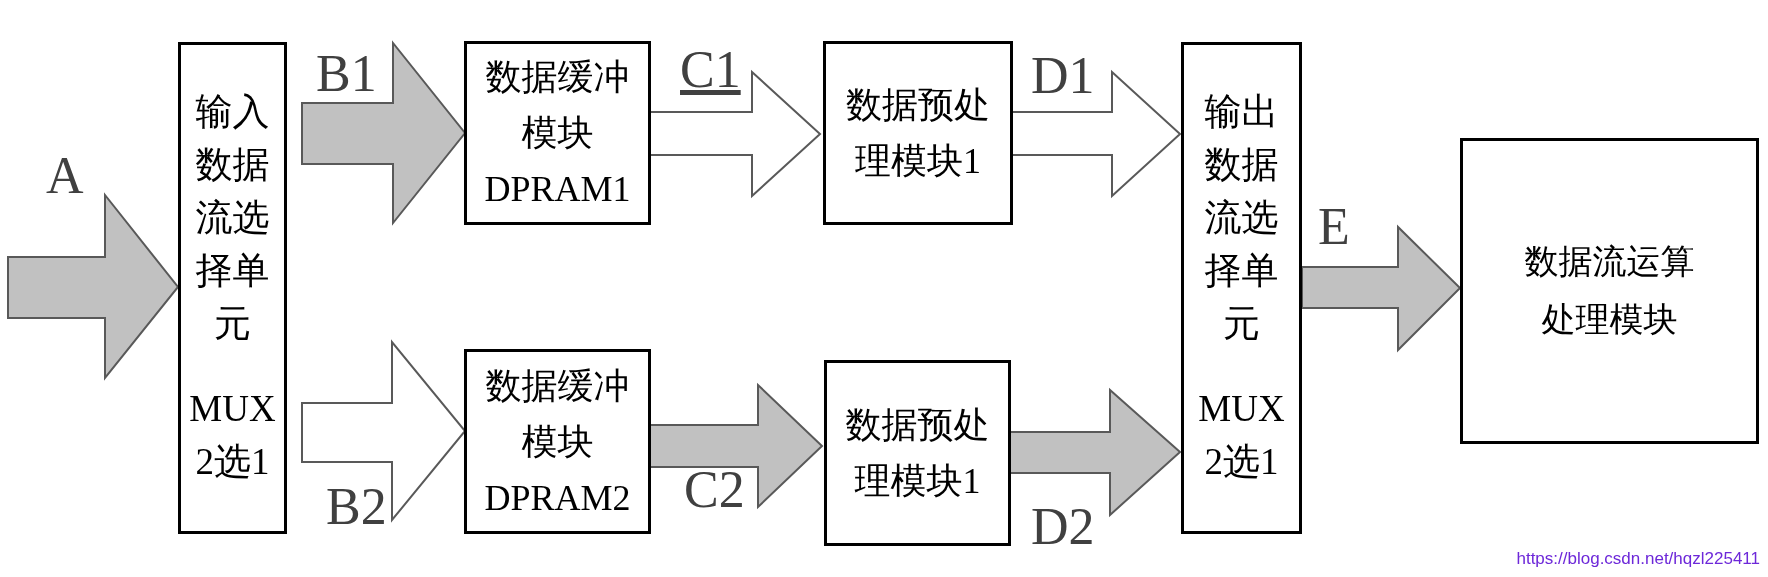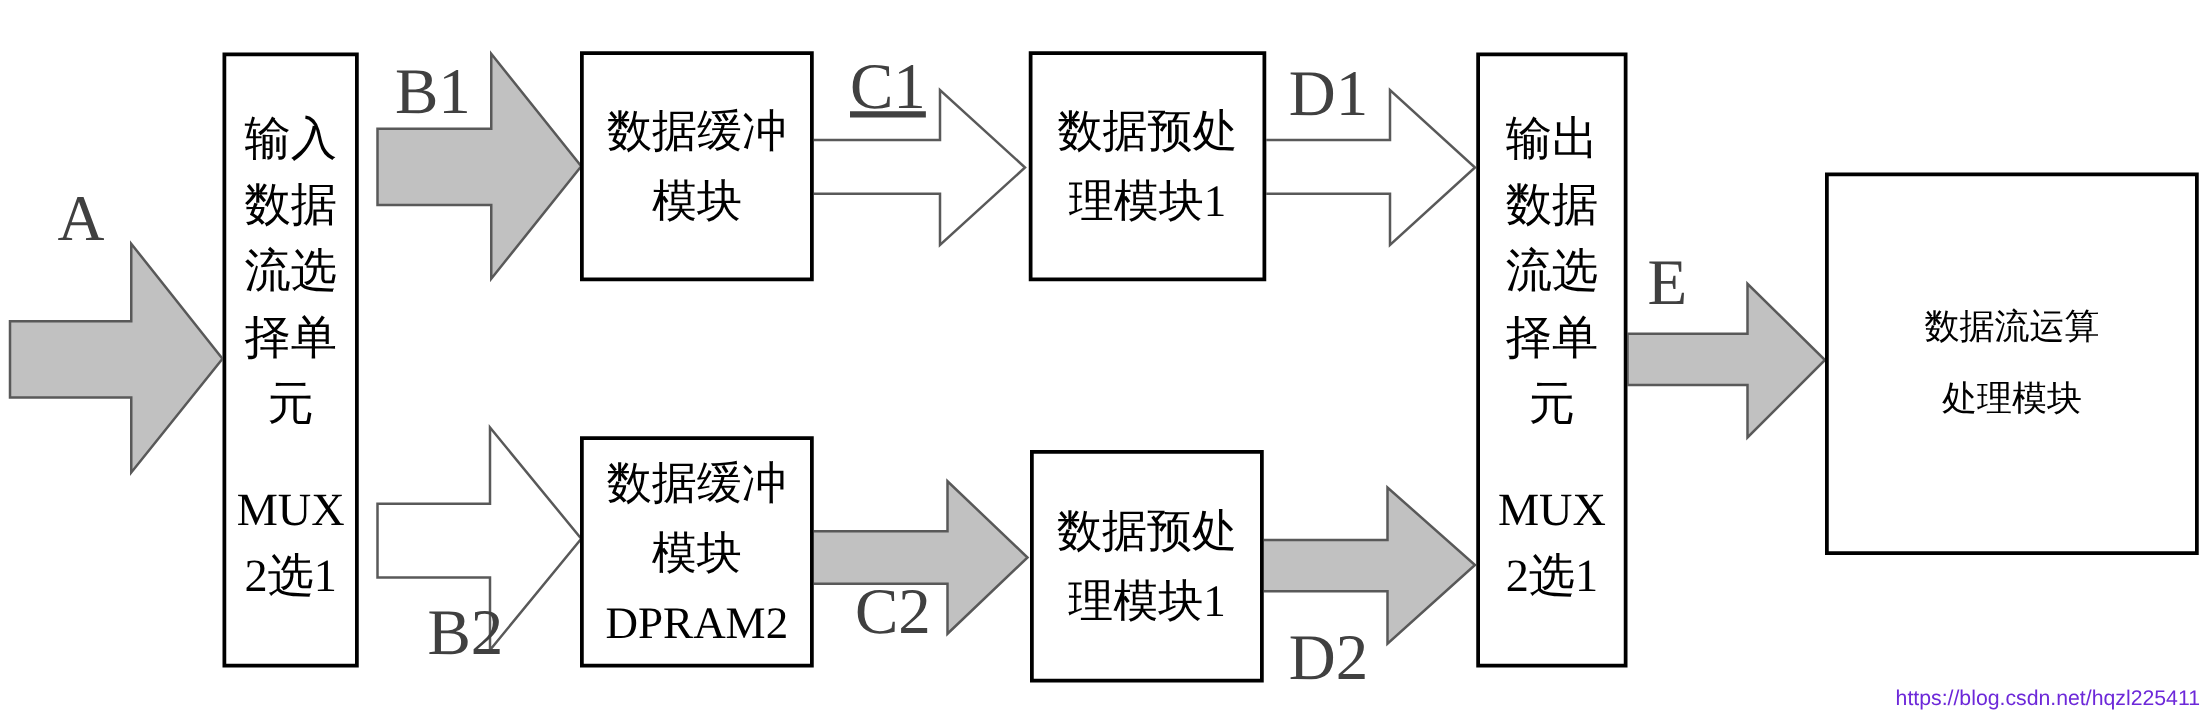--- a/index.html
+++ b/index.html
@@ -32,41 +32,41 @@
   .box .line { display: block; white-space: nowrap; }
 
   .mux-box { padding-top: 40px; }
   .mux-box .line { height: 53px; line-height: 53px; font-size: 37px; }
   .mux-box .spacer { height: 32px; }
 
   .module-box { justify-content: center; }
   .module-box .line { height: 56px; line-height: 56px; font-size: 36px; }
 
   .processor-box { justify-content: center; }
-  .processor-box .line { height: 58px; line-height: 58px; font-size: 28px; }
+  .processor-box .line { height: 58px; line-height: 58px; font-size: 34px; }
 
   #box-input-mux  { left: 178px;  top: 42px;  width: 109px; height: 492px; }
   #box-dpram1     { left: 464px;  top: 41px;  width: 187px; height: 184px; }
   #box-prep1      { left: 823px;  top: 41px;  width: 190px; height: 184px; }
   #box-dpram2     { left: 464px;  top: 349px; width: 187px; height: 185px; }
   #box-prep2      { left: 824px;  top: 360px; width: 187px; height: 186px; }
   #box-output-mux { left: 1181px; top: 42px;  width: 121px; height: 492px; }
   #box-processor  { left: 1460px; top: 138px; width: 299px; height: 306px; }
 
   .flow-label {
     position: absolute;
     color: #404040;
     font-size: 52px;
     line-height: 1;
     font-family: "Liberation Serif", serif;
     white-space: nowrap;
   }
   #label-a  { left: 46px;   top: 150px; }
   #label-b1 { left: 316px;  top: 48px;  }
-  #label-b2 { left: 342px;  top: 481px; }
+  #label-b2 { left: 326px;  top: 481px; }
   #label-c1 { left: 680px;  top: 44px; text-decoration: underline;  }
   #label-c2 { left: 684px;  top: 464px; }
   #label-d1 { left: 1031px; top: 50px;  }
   #label-d2 { left: 1031px; top: 501px; }
   #label-e  { left: 1318px; top: 201px; }
 
   .watermark {
     position: absolute;
     right: 8px;
     top: 549px;
@@ -104,20 +104,21 @@
     <div>
         <div class="line">MUX</div>
         <div class="line">2选1</div>
       </div>
   </div>
 
   <div id="box-dpram1" class="box module-box">
     <div>
         <div class="line">数据缓冲</div>
         <div class="line">模块</div>
+        <div class="line">DPRAM1</div>
       </div>
   </div>
 
   <div id="box-prep1" class="box module-box">
     <div>
         <div class="line">数据预处</div>
         <div class="line">理模块1</div>
       </div>
   </div>
 

